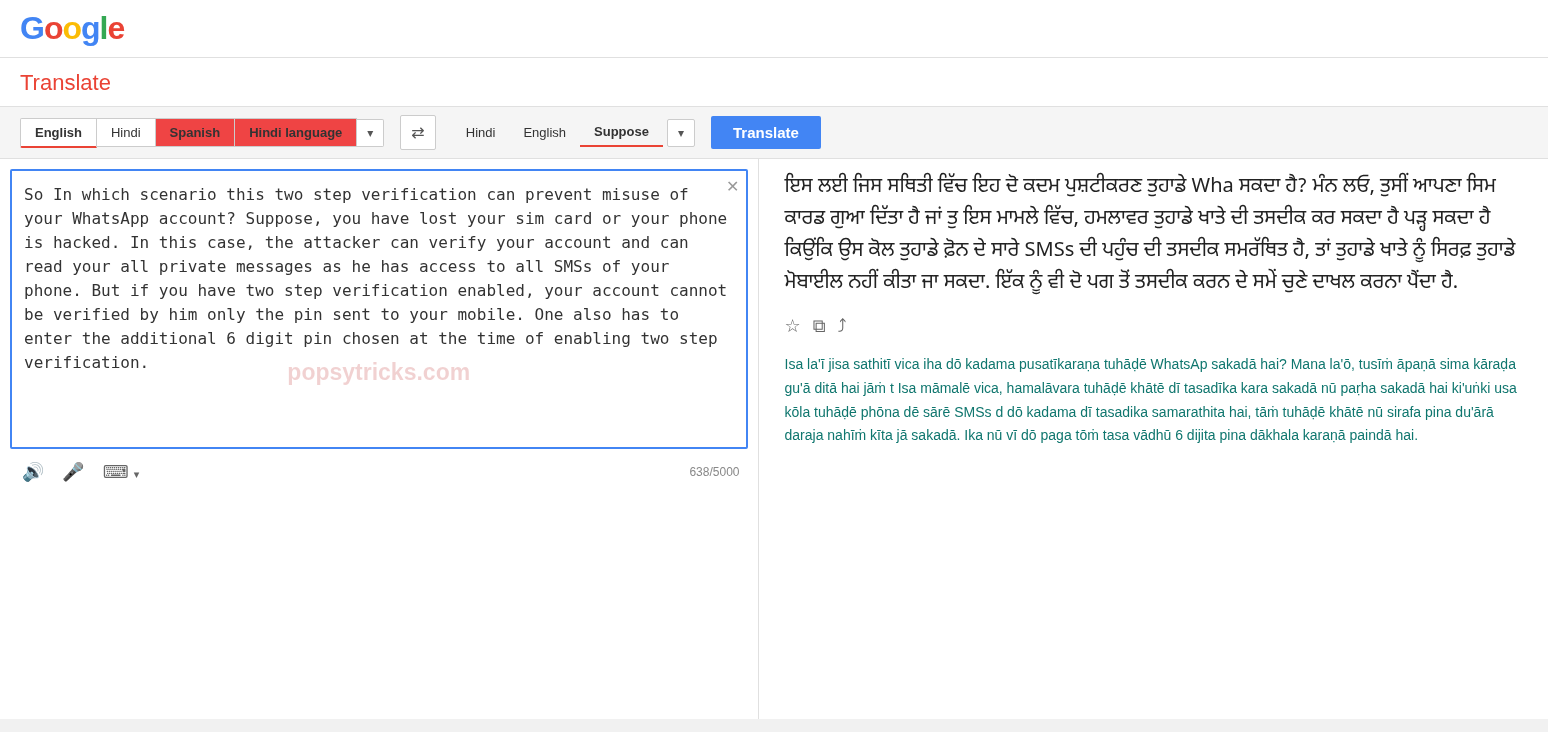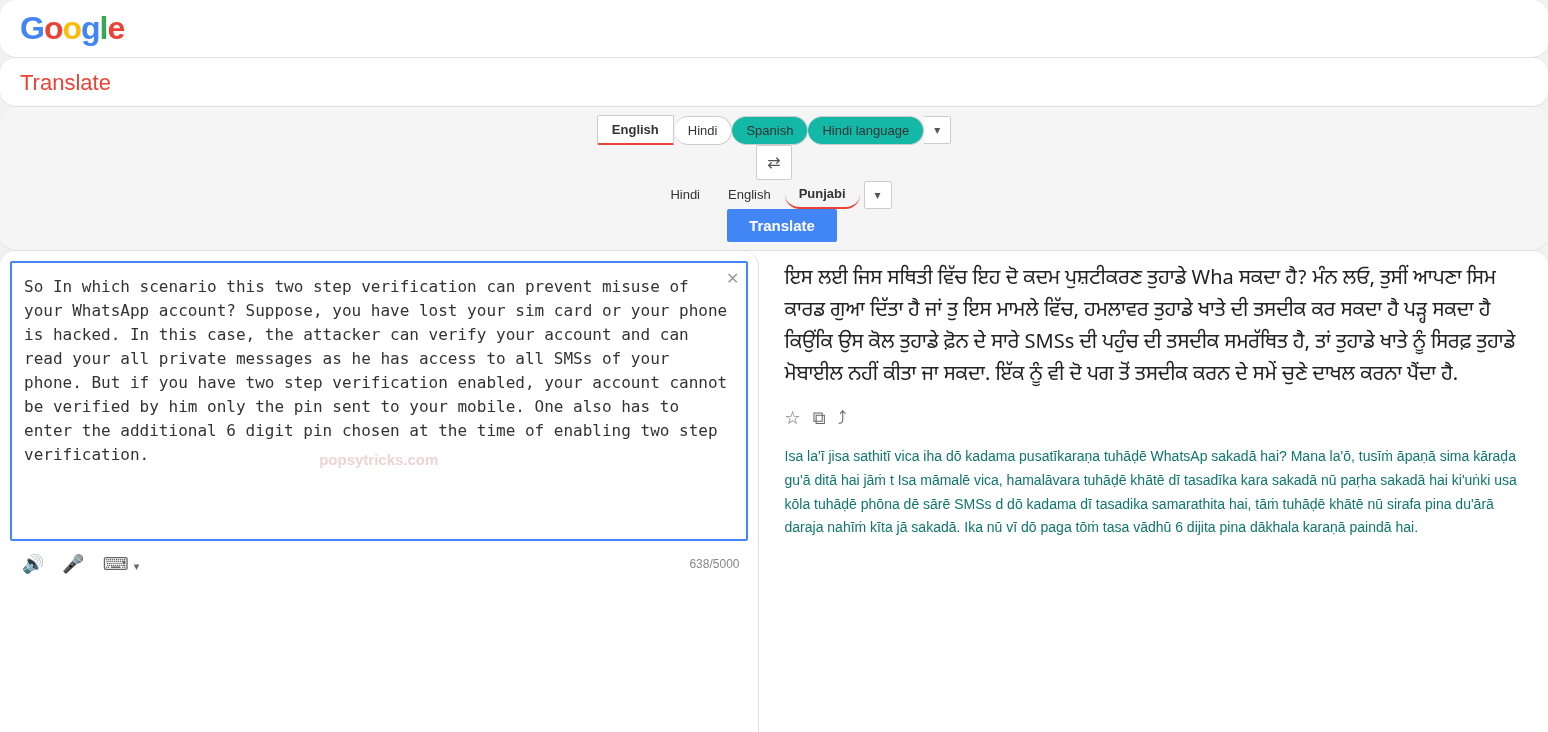--- a/index.html
+++ b/index.html
@@ -1,15 +1,15 @@
 <!DOCTYPE html>
 <html><head>
   <meta charset="utf-8">
   <style>
-    * { box-sizing: border-box; margin: 0; padding: 0; border-radius: 16px; }
+    * { box-sizing: border-box; margin: 0; padding: 0; }
     body { font-family: Arial, sans-serif; background: #f1f1f1; min-height: 732px; }
 
     
     .header {
       background: #fff;
       border-bottom: 1px solid #e0e0e0;
       padding: 10px 20px;
       display: flex;
       align-items: center;
     }
@@ -38,21 +38,20 @@
     }
 
     
     .toolbar {
       background: #f5f5f5;
       border-bottom: 1px solid #e0e0e0;
       padding: 8px 20px;
       display: flex;
       align-items: center;
       gap: 0;
-      flex-direction: column;
     }
 
     
     .lang-bar-left {
       display: flex;
       align-items: center;
       gap: 0;
     }
     .lang-btn {
       padding: 6px 14px;
@@ -76,25 +75,25 @@
       border-left: none;
       background: #fff;
       cursor: pointer;
       font-size: 13px;
       color: #333;
     }
     .lang-btn-detect {
       padding: 6px 14px;
       border: 1px solid #ccc;
       border-left: none;
-      background: #14b8a6;
-      cursor: pointer;
-      font-size: 13px;
-      color: #333;
-      font-weight: normal;
+      background: #ef4444;
+      cursor: pointer;
+      font-size: 13px;
+      color: #333;
+      font-weight: bold;
     }
     .dropdown-btn {
       padding: 6px 10px;
       border: 1px solid #ccc;
       border-left: none;
       border-radius: 0 2px 2px 0;
       background: #fff;
       cursor: pointer;
       font-size: 12px;
       color: #555;
@@ -219,21 +218,21 @@
       cursor: pointer;
       font-size: 16px;
       color: #999;
     }
     .watermark {
       position: absolute;
       top: 200px;
       left: 50%;
       transform: translateX(-50%);
       color: rgba(180,0,0,0.18);
-      font-size: 15px;
+      font-size: 23px;
       font-weight: bold;
       pointer-events: none;
       white-space: nowrap;
       z-index: 10;
       text-align: right;
     }
 
     
     .right-pane {
       flex: 1;
@@ -289,21 +288,21 @@
     <button class="dropdown-btn">▾</button>
   </div>
 
   <button class="swap-btn">
     <span>⇄</span>
   </button>
 
   <div class="lang-bar-right">
     <button class="lang-btn-right-plain">Hindi</button>
     <button class="lang-btn-right-plain">English</button>
-    <button class="lang-btn-right active-right">Punjabi</button>
+    <button class="lang-btn-right active-right">Suppose</button>
     <button class="dropdown-btn-right">▾</button>
   </div>
 
   <button class="translate-btn">Translate</button>
 </div>
 
 <div class="main-content">
 
   <div class="left-pane">
     <button class="clear-btn">

